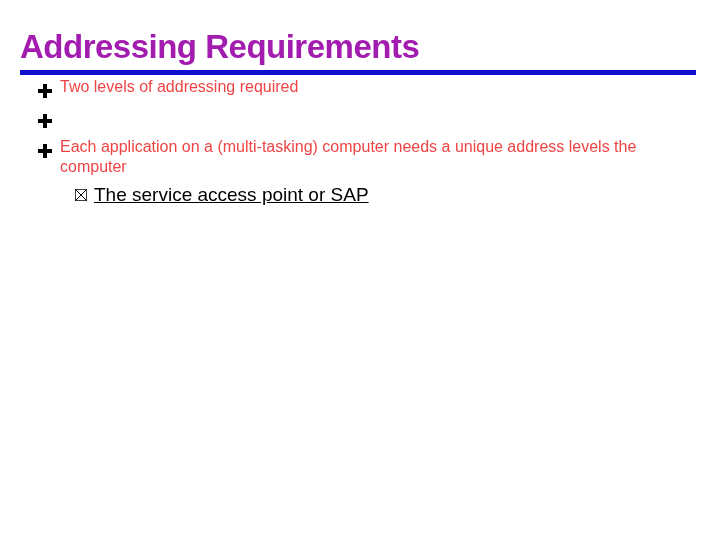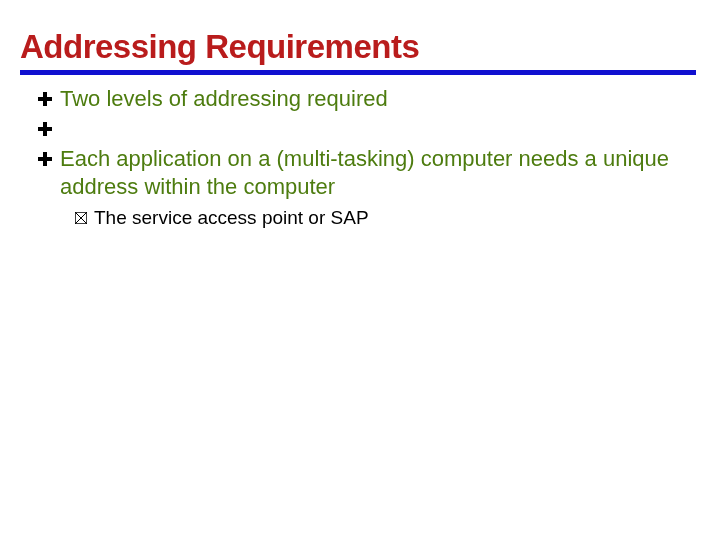--- a/index.html
+++ b/index.html
@@ -10,52 +10,53 @@
     body {
       width: 720px;
       height: 540px;
       background: #ffffff;
       font-family: Verdana, Arial, sans-serif;
       padding: 28px 24px;
     }
     .title {
       font-size: 33px;
       font-weight: bold;
-      color: #b91c1c;
+      color: #a21caf;
       letter-spacing: -0.5px;
       padding-bottom: 4px;
       border-bottom: 5px solid #1010d0;
       margin-left: -4px;
-      margin-bottom: 10px;
+      margin-bottom: 2px;
     }
     .bullets {
       padding-left: 12px;
     }
     .bullet-item {
       display: flex;
       align-items: flex-start;
       margin-bottom: 2px;
     }
     .bullet-icon {
       flex-shrink: 0;
       width: 18px;
       height: 28px;
       display: flex;
       align-items: center;
       justify-content: center;
       margin-right: 6px;
     }
     .bullet-text {
-      font-size: 22px;
-      color: #4d7c0f;
+      font-size: 16px;
+      color: #ef4444;
       line-height: 1.25;
     }
     .sub-bullets {
       padding-left: 36px;
       margin-top: 6px;
+      text-decoration: underline;
     }
     .sub-bullet-item {
       display: flex;
       align-items: flex-start;
     }
     .sub-bullet-icon {
       flex-shrink: 0;
       width: 18px;
       height: 24px;
       display: flex;
@@ -89,21 +90,21 @@
         <path d="M5 0 L9 0 L9 5 L14 5 L14 9 L9 9 L9 14 L5 14 L5 9 L0 9 L0 5 L5 5 Z" fill="#000000"></path>
       </svg>
     </span>
   </div>
   <div class="bullet-item">
     <span class="bullet-icon">
       <svg width="14" height="14" viewBox="0 0 14 14">
         <path d="M5 0 L9 0 L9 5 L14 5 L14 9 L9 9 L9 14 L5 14 L5 9 L0 9 L0 5 L5 5 Z" fill="#000000"></path>
       </svg>
     </span>
-    <span class="bullet-text">Each application on a (multi-tasking) computer needs a unique address within the computer</span>
+    <span class="bullet-text">Each application on a (multi-tasking) computer needs a unique address levels the computer</span>
   </div>
 
   <div class="sub-bullets">
     <div class="sub-bullet-item">
       <span class="sub-bullet-icon">
         <svg width="12" height="12" viewBox="0 0 12 12">
           <rect x="0" y="0" width="12" height="12" fill="none" stroke="#000000" stroke-width="1.5"></rect>
           <line x1="0" y1="0" x2="12" y2="12" stroke="#000000" stroke-width="1"></line>
           <line x1="12" y1="0" x2="0" y2="12" stroke="#000000" stroke-width="1"></line>
         </svg>

